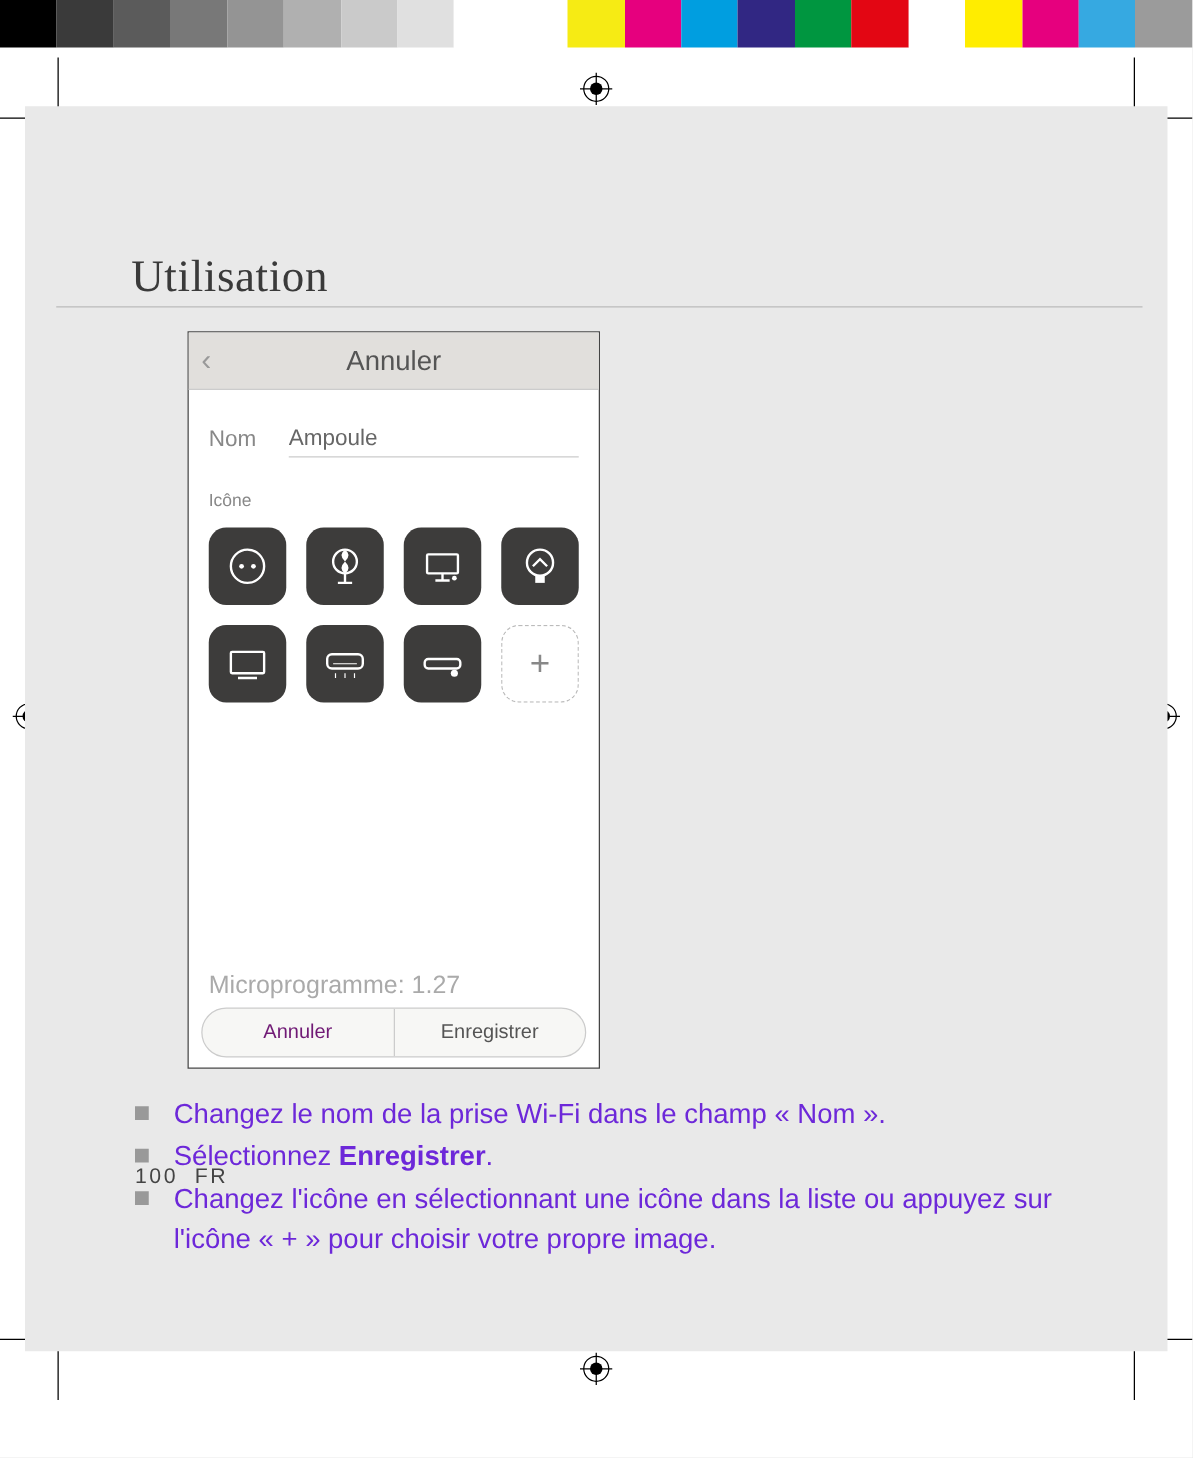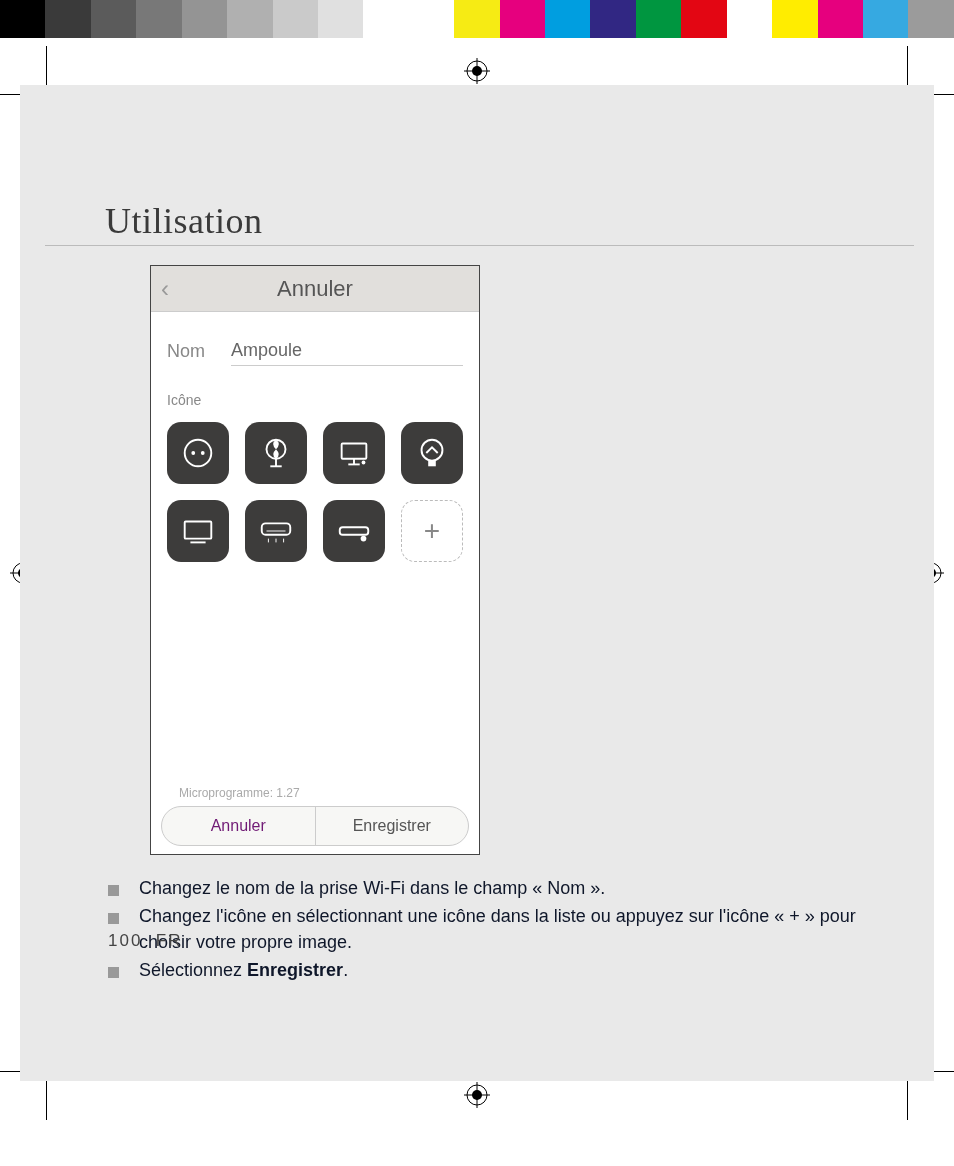--- a/index.html
+++ b/index.html
@@ -25,26 +25,26 @@
   .phone-header { height:46px; background:#e1dfdc; display:flex; align-items:center; justify-content:center; font-size:22px; color:#555; border-bottom:1px solid #ccc; position:relative; font-weight:300;}
   .phone-header .chev { position:absolute; left:10px; color:#999; font-size:24px; }
   .field-row { display:flex; align-items:center; padding:24px 16px 8px 16px; gap:20px; }
   .field-label { color:#888; font-size:18px; width:60px; }
   .field-input { flex:1; border:none; border-bottom:1px solid #ccc; font-size:18px; color:#666; padding:4px 0; background:transparent; font-weight:300;}
   .icon-section-label { color:#888; font-size:14px; padding:18px 16px 8px 16px; }
   .icon-grid { display:grid; grid-template-columns:repeat(4, 62px); gap:16px; padding:6px 16px; }
   .icon-cell { width:62px; height:62px; border-radius:14px; background:#3d3c3b; display:flex; align-items:center; justify-content:center; }
   .icon-cell.add { background:#fff; border:1.5px dashed #bbb; color:#888; font-size:28px; }
   .icon-cell svg { width:38px; height:38px; }
-  .firmware { position:absolute; bottom:54px; left:28px; color:#aaa; font-size:12px; font-weight:300;}
+  .firmware { position:absolute; bottom:54px; left:16px; color:#aaa; font-size:20px; font-weight:300;}
   .btn-row { position:absolute; bottom:8px; left:10px; right:10px; height:40px; border:1px solid #ccc; border-radius:20px; display:flex; overflow:hidden; background:#f7f7f5;}
   .btn-row div { flex:1; display:flex; align-items:center; justify-content:center; font-size:16px; color:#555; }
   .btn-row div:first-child { border-right:1px solid #ccc; color:#701a75;}
 
-  .instructions { position:absolute; left:88px; top:790px; right:56px; color:#0f172a; font-size:18px; line-height:1.45; font-weight:300;}
+  .instructions { position:absolute; left:88px; top:790px; right:56px; color:#6d28d9; font-size:22px; line-height:1.45; font-weight:300;}
   .instructions .bullet { display:flex; gap:20px; margin-bottom:2px; }
   .instructions .sq { width:11px; height:11px; background:#999; margin-top:10px; flex-shrink:0; }
   .instructions .txt { flex:1; }
   .instructions b { font-weight:700; }
 
   .pagenum { position:absolute; left:88px; bottom:130px; font-size:17px; color:#444; letter-spacing:2px;}
 </style>
 </head>
 <body>
 
@@ -181,24 +181,24 @@
     </div>
   </div>
 
   <div class="instructions" id="instructions">
       <div class="bullet">
         <div class="sq"></div>
         <div class="txt">Changez le nom de la prise Wi-Fi dans le champ « Nom ».</div>
       </div>
       <div class="bullet">
         <div class="sq"></div>
-        <div class="txt">Changez l'icône en sélectionnant une icône dans la liste ou appuyez sur l'icône « + » pour choisir votre propre image.</div>
+        <div class="txt">Sélectionnez <b>Enregistrer</b>.</div>
       </div>
       <div class="bullet">
         <div class="sq"></div>
-        <div class="txt">Sélectionnez <b>Enregistrer</b>.</div>
+        <div class="txt">Changez l'icône en sélectionnant une icône dans la liste ou appuyez sur l'icône « + » pour choisir votre propre image.</div>
       </div>
     </div>
 
   <div class="pagenum">
     <span>100</span>&nbsp;&nbsp;<span>FR</span>
   </div>
 </div>
 
 </body></html>

